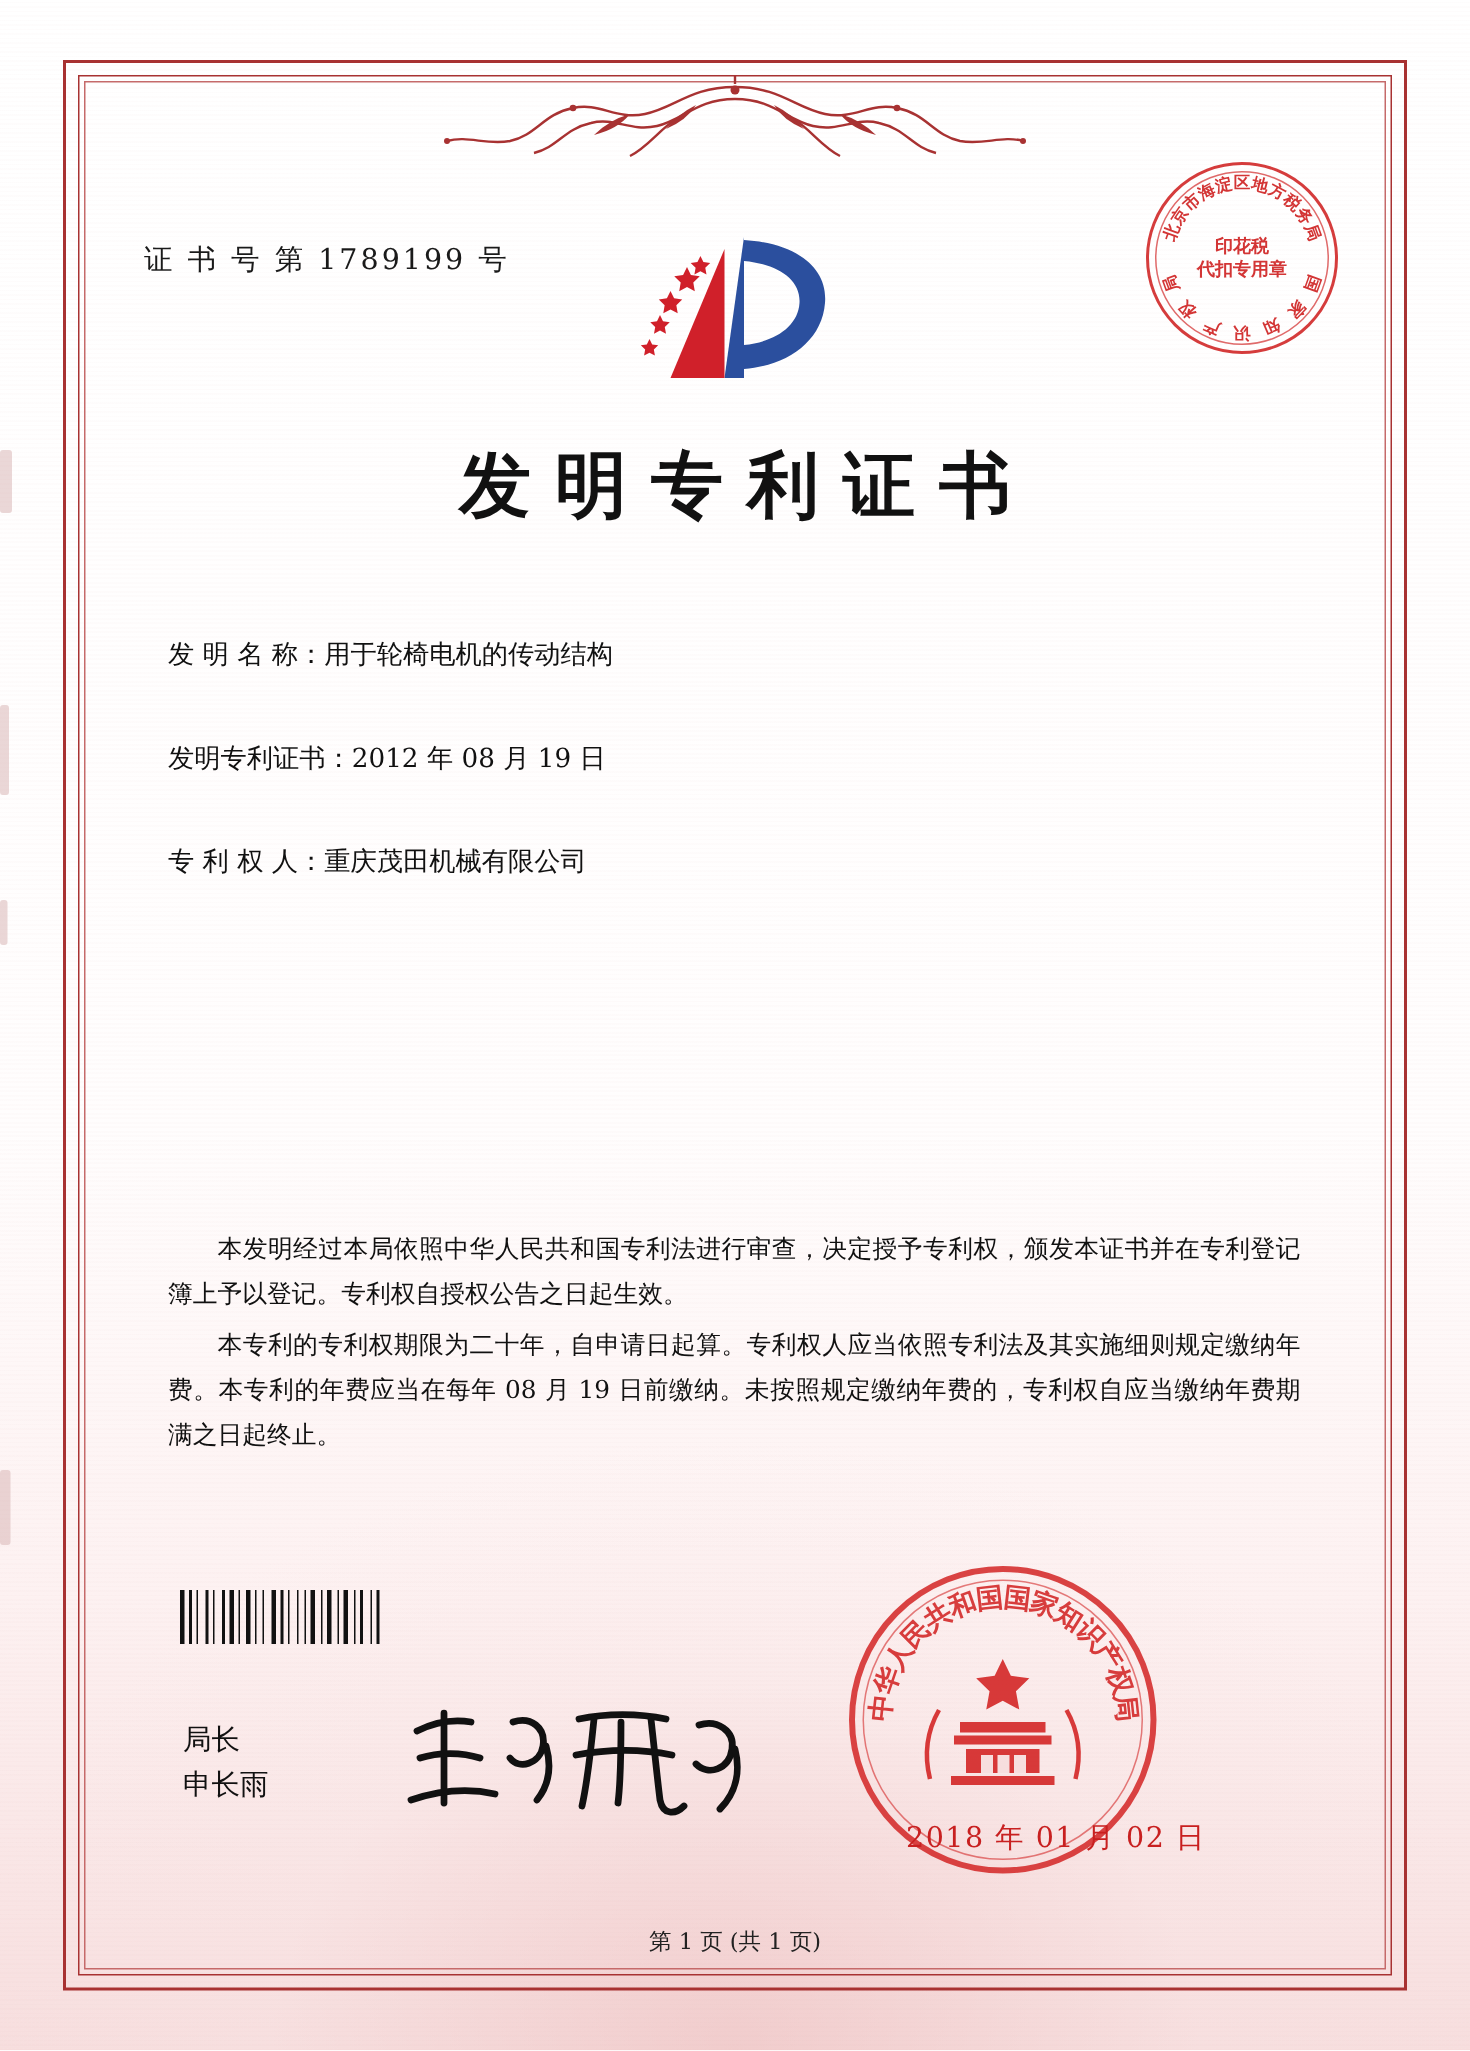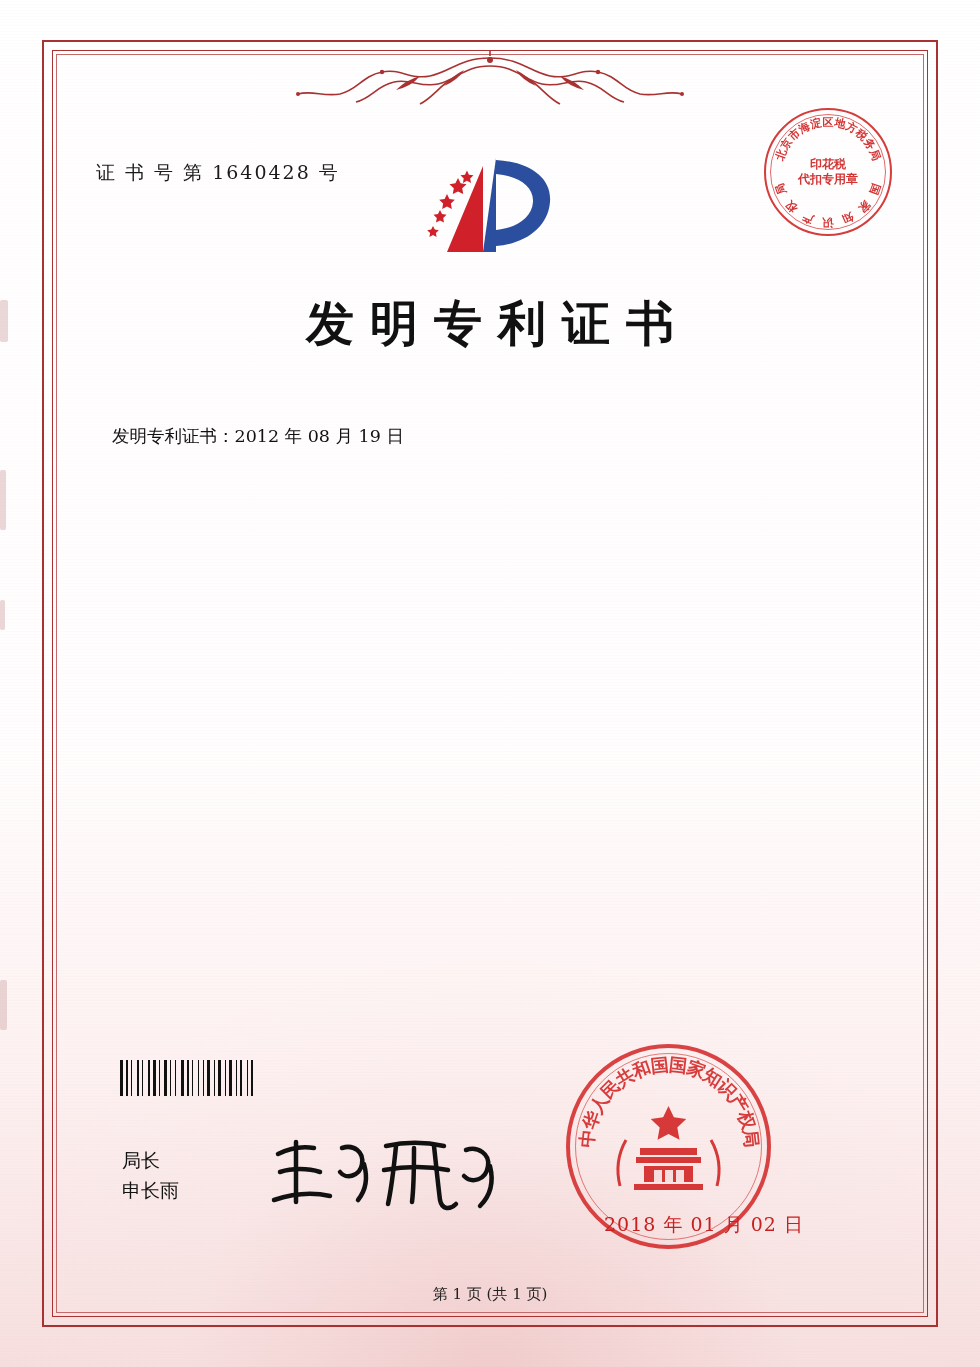--- a/index.html
+++ b/index.html
@@ -316,21 +316,21 @@
       <circle cx="348" cy="22" r="2.2"></circle>
       <circle cx="48" cy="44" r="2"></circle>
       <circle cx="432" cy="44" r="2"></circle>
       <path d="M214 20 q-12 6 -20 16 q14 -6 20 -16z"></path>
       <path d="M266 20 q12 6 20 16 q-14 -6 -20 -16z"></path>
       <path d="M170 26 q-14 4 -24 14 q16 -4 24 -14z"></path>
       <path d="M310 26 q14 4 24 14 q-16 -4 -24 -14z"></path>
     </g>
   </svg>
 
-  <div class="cert-no">证 书 号 第 1640428 号</div>
+  <div class="cert-no">证 书 号 第 1789199 号</div>
 
   <div class="stamp-top">
     <div class="ring"></div>
     <div class="ring2"></div>
     <div class="arc" id="stamp-arc-outer">
         <span class="arc-char" style="font-size:11px;transform:translate(-46.98463103929542px,-17.101007166283434px) rotate(290deg) translate(-50%,-50%);">北</span>
         <span class="arc-char" style="font-size:11px;transform:translate(-41.451878627752095px,-27.959645173537336px) rotate(304deg) translate(-50%,-50%);">京</span>
         <span class="arc-char" style="font-size:11px;transform:translate(-33.45653031794292px,-37.1572412738697px) rotate(318deg) translate(-50%,-50%);">市</span>
         <span class="arc-char" style="font-size:11px;transform:translate(-23.47357813929454px,-44.14737964294635px) rotate(332deg) translate(-50%,-50%);">海</span>
         <span class="arc-char" style="font-size:11px;transform:translate(-12.096094779983389px,-48.514786313799824px) rotate(346deg) translate(-50%,-50%);">淀</span>
@@ -369,25 +369,33 @@
       <path d="M40 58 l2 4.1 4.5 .7 -3.3 3.2 .8 4.5 -4-2.1 -4 2.1 .8-4.5 -3.3-3.2 4.5-.7z"></path>
       <path d="M33 74 l1.8 3.6 4 .6 -2.9 2.8 .7 4 -3.6-1.9 -3.6 1.9 .7-4 -2.9-2.8 4-.6z"></path>
       <path d="M58 26 l2.6 5.3 5.9 .9 -4.3 4.1 1 5.8 -5.2-2.7 -5.2 2.7 1-5.8 -4.3-4.1 5.9-.9z"></path>
     </g>
   </svg>
 
   <div class="main-title">发明专利证书</div>
 
   <div class="fields">
     <div class="field-row">
+      <span class="field-label">发 明 名 称：</span><span class="field-value">用于轮椅电机的传动结构</span>
+    </div>
+    <div class="field-row">
       <span class="field-label">发明专利证书：</span><span class="field-value">2012 年 08 月 19 日</span>
     </div>
+    <div class="field-row">
+      <span class="field-label">专 利 权 人：</span><span class="field-value">重庆茂田机械有限公司</span>
+    </div>
   </div>
 
   <div class="body-text">
+    <p>本发明经过本局依照中华人民共和国专利法进行审查，决定授予专利权，颁发本证书并在专利登记簿上予以登记。专利权自授权公告之日起生效。</p>
+    <p>本专利的专利权期限为二十年，自申请日起算。专利权人应当依照专利法及其实施细则规定缴纳年费。本专利的年费应当在每年 08 月 19 日前缴纳。未按照规定缴纳年费的，专利权自应当缴纳年费期满之日起终止。</p>
   </div>
 
   <div class="barcode" id="barcode"><span style="width:3px"></span><span style="width:1px;background:transparent"></span><span style="width:2px"></span><span style="width:1px;background:transparent"></span><span style="width:1px"></span><span style="width:3px;background:transparent"></span><span style="width:2px"></span><span style="width:1px;background:transparent"></span><span style="width:1px"></span><span style="width:3px;background:transparent"></span><span style="width:2px"></span><span style="width:1px;background:transparent"></span><span style="width:3px"></span><span style="width:1px;background:transparent"></span><span style="width:1px"></span><span style="width:2px;background:transparent"></span><span style="width:3px"></span><span style="width:1px;background:transparent"></span><span style="width:1px"></span><span style="width:2px;background:transparent"></span><span style="width:1px"></span><span style="width:3px;background:transparent"></span><span style="width:3px"></span><span style="width:1px;background:transparent"></span><span style="width:2px"></span><span style="width:1px;background:transparent"></span><span style="width:1px"></span><span style="width:3px;background:transparent"></span><span style="width:1px"></span><span style="width:2px;background:transparent"></span><span style="width:1px"></span><span style="width:1px;background:transparent"></span><span style="width:3px"></span><span style="width:2px;background:transparent"></span><span style="width:1px"></span><span style="width:1px;background:transparent"></span><span style="width:3px"></span><span style="width:2px;background:transparent"></span><span style="width:1px"></span><span style="width:1px;background:transparent"></span><span style="width:3px"></span><span style="width:2px;background:transparent"></span><span style="width:1px"></span><span style="width:1px;background:transparent"></span><span style="width:2px"></span><span style="width:3px;background:transparent"></span><span style="width:1px"></span><span style="width:1px;background:transparent"></span><span style="width:2px"></span></div>
 
   <div class="sig-block">
     <div>局长</div>
     <div>申长雨</div>
   </div>
 
   <svg class="handwriting" viewBox="0 0 240 90">

